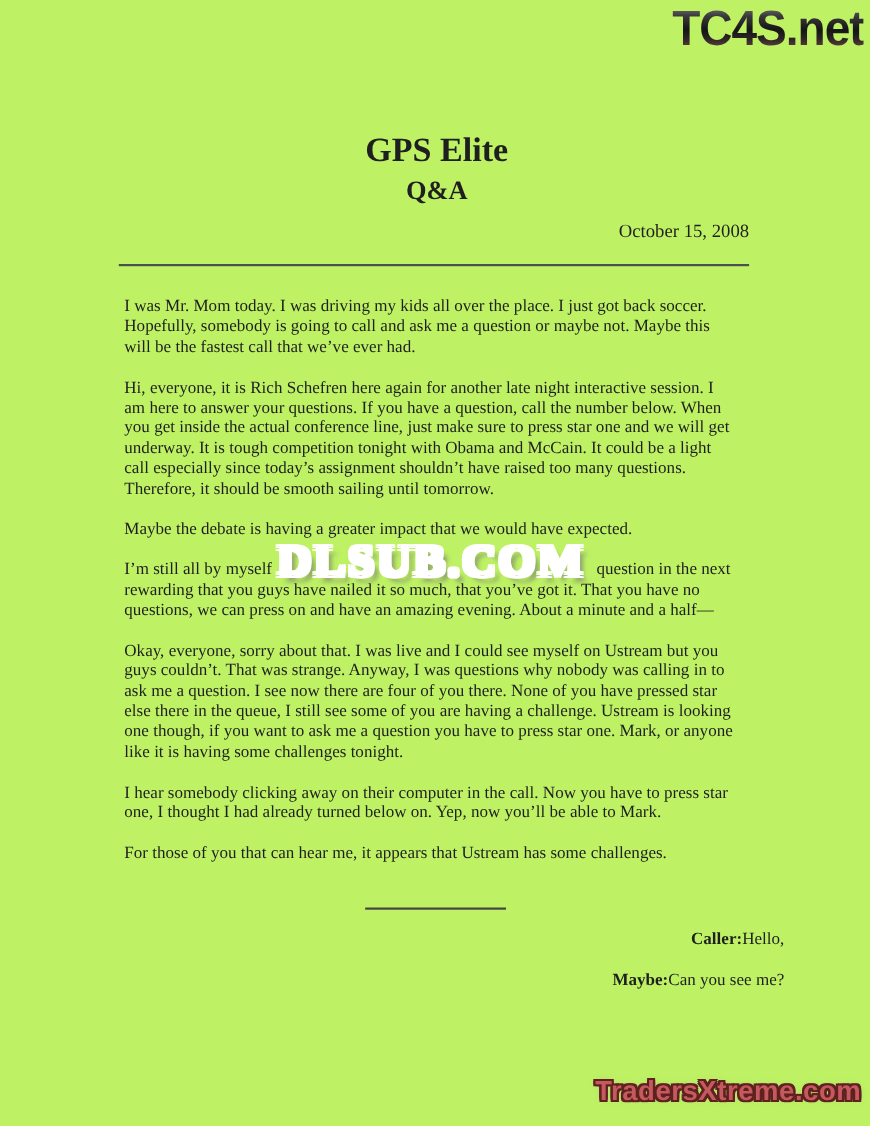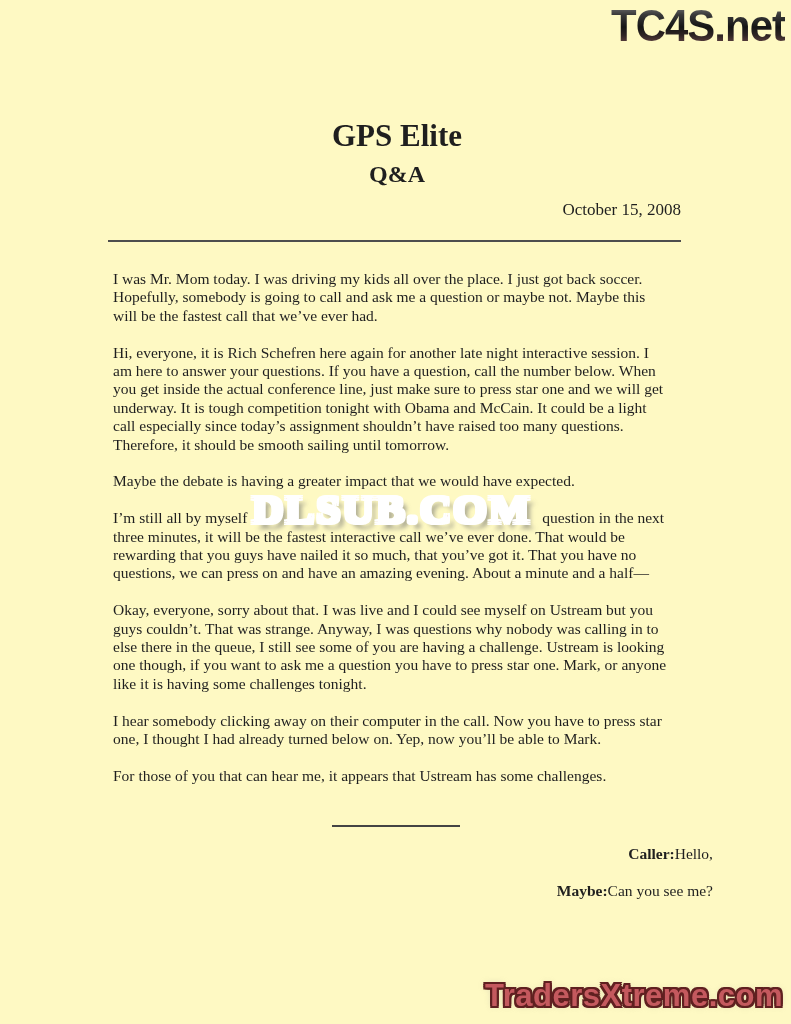--- a/index.html
+++ b/index.html
@@ -1,20 +1,20 @@
 <!DOCTYPE html>
 <html><head>
 <meta charset="utf-8">
 <style>
   html, body { margin: 0; padding: 0; background: #ffffff; }
   .page {
     position: relative;
     width: 791px;
     height: 1024px;
-    background: #fef9c3;
+    background: #bef264;
     margin: 0 auto;
     overflow: hidden;
     font-family: "Liberation Serif", serif;
     color: #1f1f1f;
   }
 
   
   .tc4s-logo {
     position: absolute;
     top: 0px;
@@ -108,21 +108,21 @@
   .dlg-row { margin-bottom: 18.4px; line-height: 18.4px; white-space: nowrap; }
   .speaker { display: inline-block; width: 90px; font-weight: 700; }
 
   
   .traders-logo {
     position: absolute;
     top: 978px;
     right: 8px;
     font-family: "Liberation Sans", sans-serif;
     font-weight: 700;
-    font-size: 31px;
+    font-size: 25px;
     letter-spacing: 0.5px;
     color: #c4595e;
     text-shadow:
       -2px -2px 0 #5f2020, 2px -2px 0 #5f2020, -2px 2px 0 #5f2020, 2px 2px 0 #5f2020,
       -2px 0 0 #5f2020, 2px 0 0 #5f2020, 0 -2px 0 #5f2020, 0 2px 0 #5f2020,
       0 0 7px rgba(150,150,150,0.45);
     white-space: nowrap;
   }
 </style>
 </head>
@@ -152,27 +152,27 @@
         <div class="line">you get inside the actual conference line, just make sure to press star one and we will get</div>
         <div class="line">underway. It is tough competition tonight with Obama and McCain. It could be a light</div>
         <div class="line">call especially since today’s assignment shouldn’t have raised too many questions.</div>
         <div class="line">Therefore, it should be smooth sailing until tomorrow.</div>
       </div>
       <div class="para">
         <div class="line">Maybe the debate is having a greater impact that we would have expected.</div>
       </div>
       <div class="para">
         <div class="line"><span>I’m still all by myself</span><span class="wm-gap"></span><span>question in the next</span></div>
-        <div class="line">three minutes, it will be the fastest interactive call we’ve ever done. That would be</div>
         <div class="line">rewarding that you guys have nailed it so much, that you’ve got it. That you have no</div>
         <div class="line">questions, we can press on and have an amazing evening. About a minute and a half—</div>
       </div>
       <div class="para">
         <div class="line">Okay, everyone, sorry about that. I was live and I could see myself on Ustream but you</div>
         <div class="line">guys couldn’t. That was strange. Anyway, I was questions why nobody was calling in to</div>
+        <div class="line">ask me a question. I see now there are four of you there. None of you have pressed star</div>
         <div class="line">else there in the queue, I still see some of you are having a challenge. Ustream is looking</div>
         <div class="line">one though, if you want to ask me a question you have to press star one. Mark, or anyone</div>
         <div class="line">like it is having some challenges tonight.</div>
       </div>
       <div class="para">
         <div class="line">I hear somebody clicking away on their computer in the call. Now you have to press star</div>
         <div class="line">one, I thought I had already turned below on. Yep, now you’ll be able to Mark.</div>
       </div>
       <div class="para">
         <div class="line">For those of you that can hear me, it appears that Ustream has some challenges.</div>

